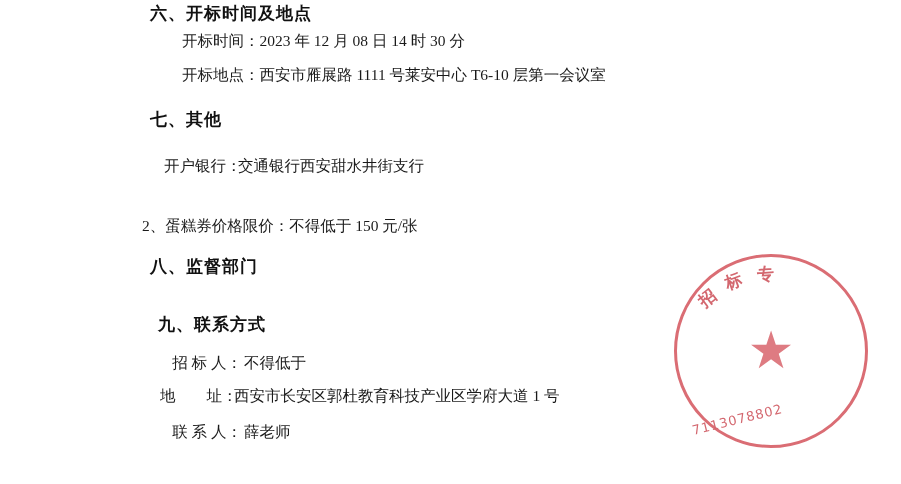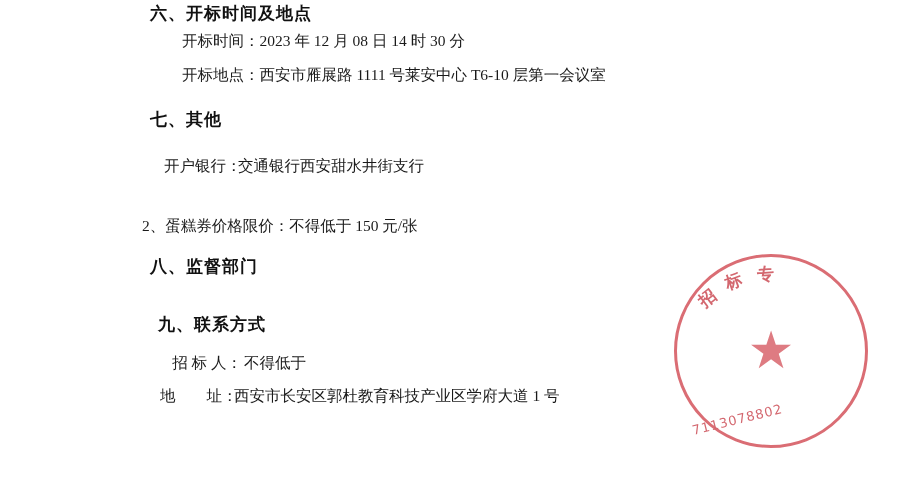--- a/index.html
+++ b/index.html
@@ -155,20 +155,23 @@
   <h2 class="section-heading h-nine">九、联系方式</h2>
 
   <div class="line l-c1">
     <span class="lbl-w2">招 标 人：</span><span>不得低于</span>
   </div>
 
   <div class="line l-c2">
     <span class="lbl-w2">地　　址：</span><span>西安市长安区郭杜教育科技产业区学府大道 1 号</span>
   </div>
 
+  <div class="line l-c3">
+    <span class="lbl-w2">联 系 人：</span><span>薛老师</span>
+  </div>
 
 
   <div class="seal">
     <div class="seal-top-text">
       <span class="st1">招</span>
       <span class="st2">标</span>
       <span class="st3">专</span>
     </div>
     <div class="seal-star">★</div>
     <div class="seal-bottom">7113078802</div>

